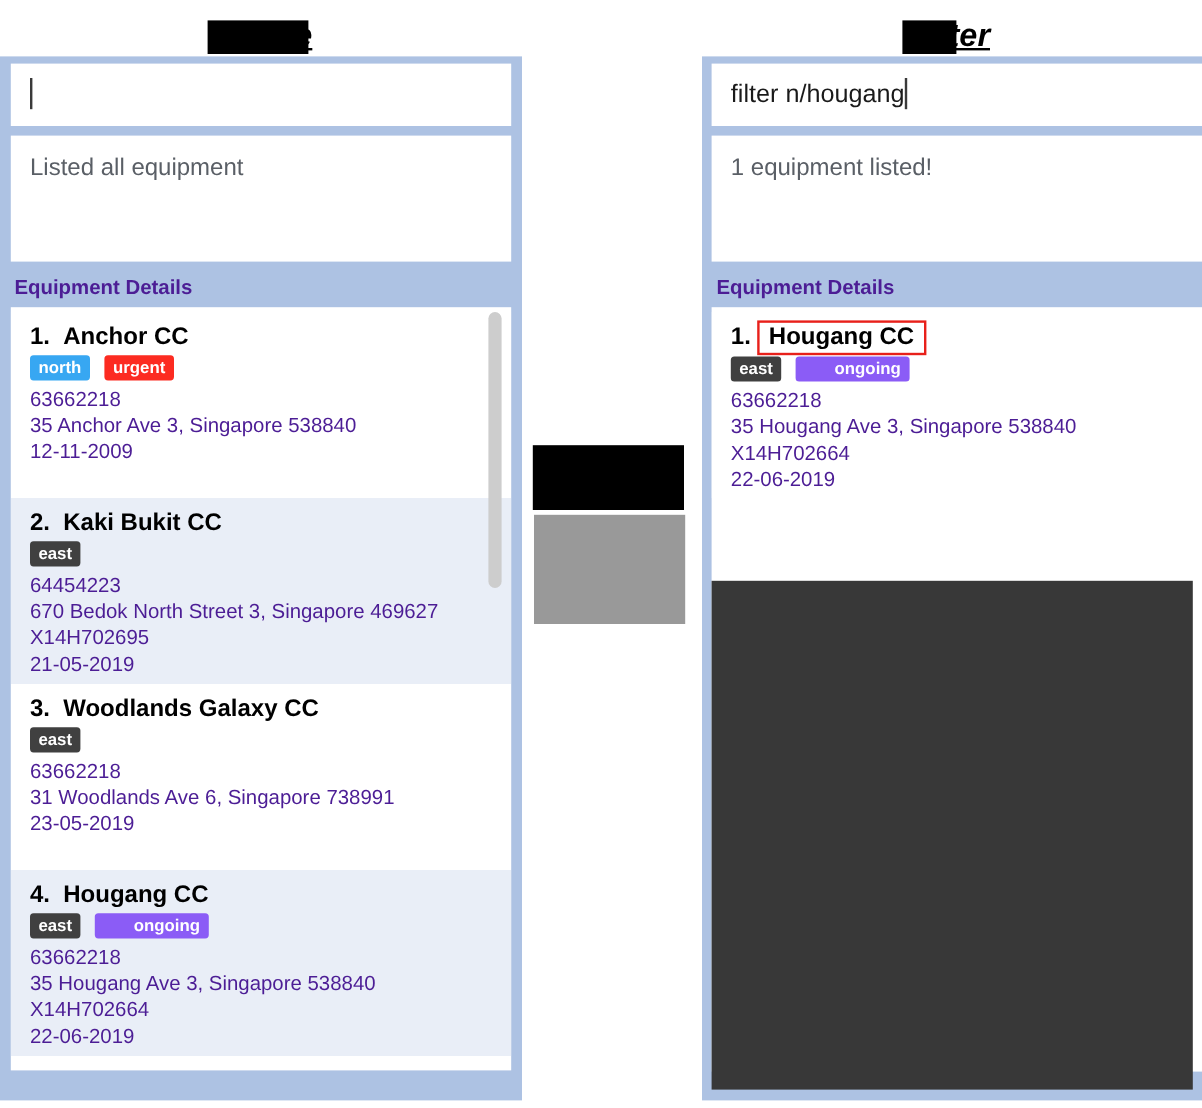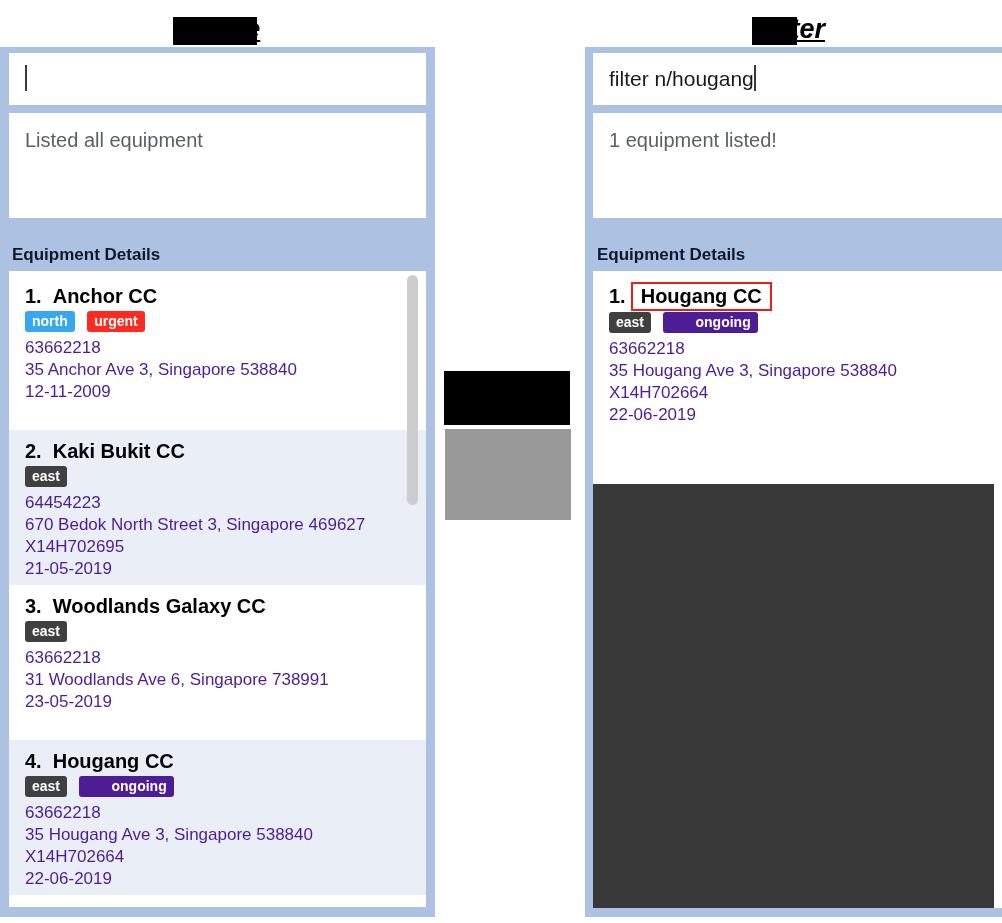--- a/index.html
+++ b/index.html
@@ -98,25 +98,25 @@
     padding: 16px 0 0 16px;
   }
   #window-left .result-box { margin: 8px 9px 0 9px; }
 
   .result-text {
     font-size: 20px;
     color: #5a5f66;
   }
 
   .section-header {
-    margin-top: 22px;
+    margin-top: 7px;
     padding: 5px 0 6px 12px;
     font-size: 17px;
     font-weight: 700;
-    color: #0f172a;
+    color: #4c1d95;
     background: transparent;
   }
 
   .list-region {
     position: relative;
     background: #ffffff;
     margin: 0 8px 0 8px;
     box-sizing: border-box;
     overflow: hidden;
   }
@@ -173,21 +173,21 @@
     font-weight: 700;
     padding: 2px 7px 3px 7px;
     border-radius: 3px;
     margin-right: 8px;
     line-height: 1.15;
     vertical-align: top;
   }
   .tag-north   { background: #37a7f2; }
   .tag-urgent  { background: #fc2b21; }
   .tag-east    { background: #404040; }
-  .tag-ongoing { background: #4c1d95; padding-left: 32px; }
+  .tag-ongoing { background: #8b5cf6; padding-left: 32px; }
 
   .card-line {
     font-size: 17px;
     color: #4c1d95;
     line-height: 22px;
   }
 
   
   .scrollbar-track {
     position: absolute;

